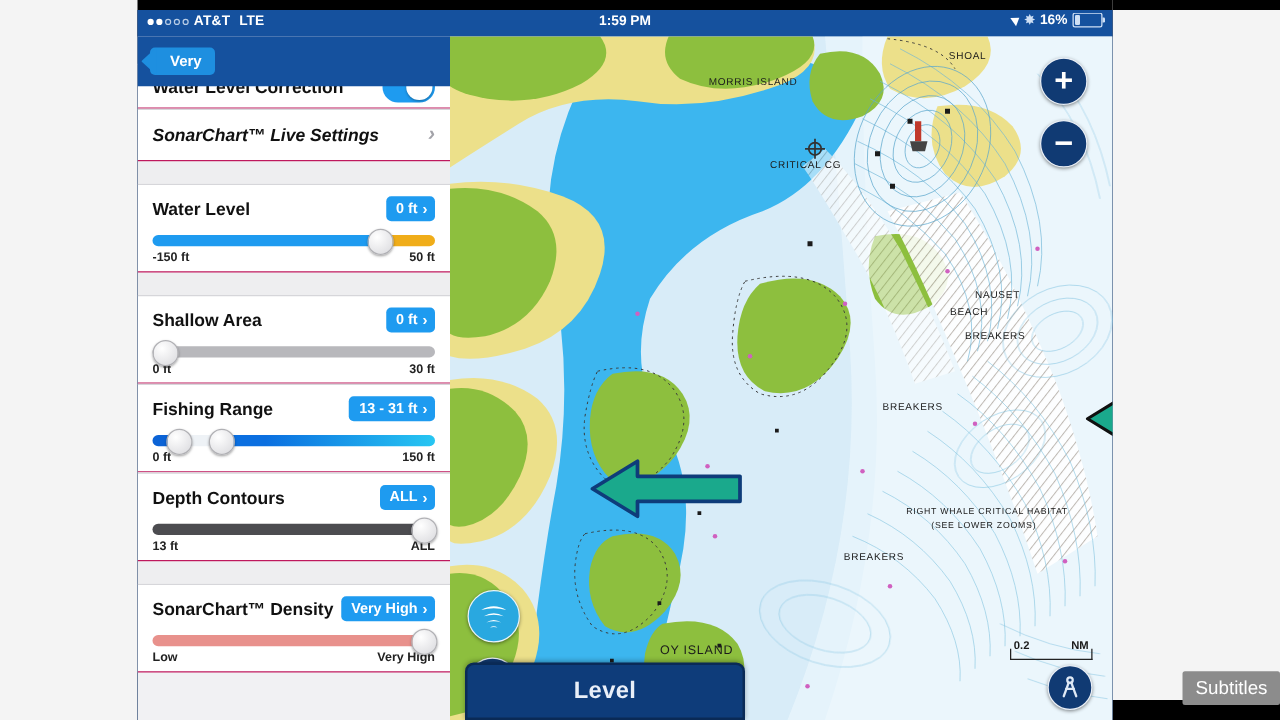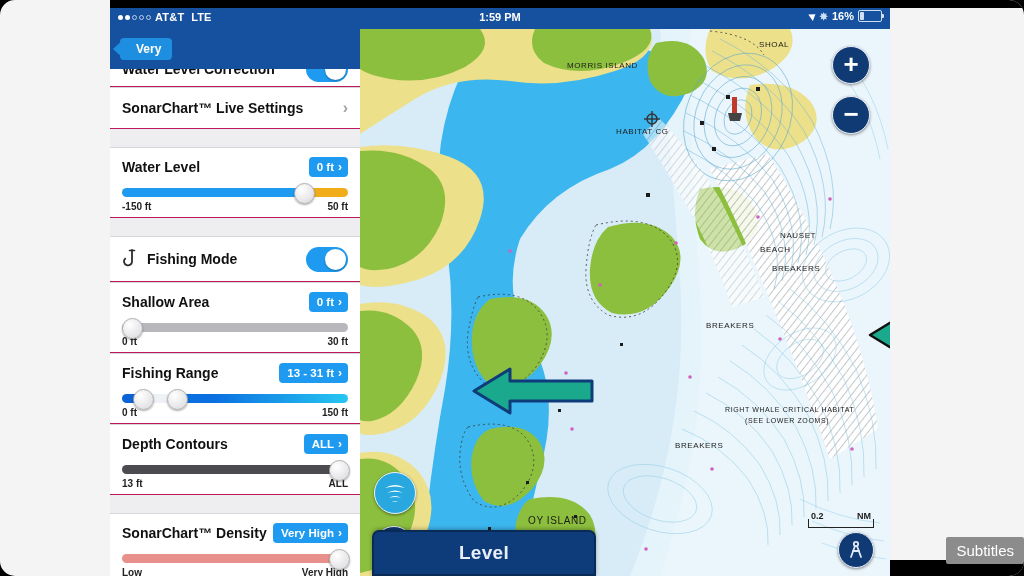--- a/index.html
+++ b/index.html
@@ -1,17 +1,17 @@
 <!DOCTYPE html>
 <html><head>
 <meta charset="utf-8">
 <style>
   html,body{margin:0;padding:0;background:#000;}
   body{width:1024px;height:576px;overflow:hidden;font-family:"Liberation Sans",sans-serif;}
-  #stage{position:relative;width:1024px;height:576px;background:#000;overflow:hidden;border-radius:15px;}
+  #stage{position:relative;width:1024px;height:576px;background:#000;overflow:hidden;}
 
   
   .rail{position:absolute;top:0;bottom:0;background:#f2f2f2;}
   .rail.left{left:0;width:110px;background:#f4f4f4;}
   .rail.right{right:0;width:134px;background:#f4f4f4;}
   .railblack{position:absolute;background:#000;}
 
   
   #device{position:absolute;left:110px;top:8px;width:780px;height:568px;overflow:hidden;background:#0d3f86;}
 
@@ -278,21 +278,21 @@
 
         <g stroke="#333" stroke-width="1.4" fill="none">
           <circle cx="292" cy="90" r="5"></circle>
           <line x1="292" y1="82" x2="292" y2="98"></line>
           <line x1="284" y1="90" x2="300" y2="90"></line>
         </g>
       </svg>
 
       <div class="maplabel" style="left:207px;top:32px;">MORRIS ISLAND</div>
       <div class="maplabel" style="left:399px;top:11px;">SHOAL</div>
-      <div class="maplabel" style="left:256px;top:98px;">HABITAT CG</div>
+      <div class="maplabel" style="left:256px;top:98px;">CRITICAL CG</div>
       <div class="maplabel" style="left:376px;top:202px;padding-left:44px;">NAUSET</div>
       <div class="maplabel" style="left:400px;top:216px;">BEACH</div>
       <div class="maplabel" style="left:412px;top:235px;">BREAKERS</div>
 
       <div class="maplabel" style="left:346px;top:292px;">BREAKERS</div>
       <div class="maplabel sm" style="left:365px;top:377px;">RIGHT WHALE CRITICAL HABITAT</div>
       <div class="maplabel sm" style="left:385px;top:388px;">(SEE LOWER ZOOMS)</div>
       <div class="maplabel" style="left:315px;top:412px;">BREAKERS</div>
       <div class="maplabel" style="left:168px;top:486px;font-size:10px;">OY ISLAND</div>
 
@@ -355,21 +355,21 @@
         <div class="cell" style="margin-top:22px;">
           <div class="row" style="height:34px;">
             <span class="rowlabel">Water Level Correction</span>
             <span class="toggle">
                 <span class="knob"></span>
               </span>
           </div>
         </div>
 
         <div class="cell">
-          <div class="row" style="height:40px;">
+          <div class="row" style="height:40px;font-style:italic;">
             <span class="rowlabel">SonarChart™ Live Settings</span>
             <span class="chev">›</span>
           </div>
         </div>
 
         <div class="gap"></div>
 
         <div class="cell">
           <div class="row">
             <span class="rowlabel">Water Level</span>
@@ -384,34 +384,20 @@
             </div>
             <div class="ticks">
               <span>-150 ft</span>
               <span>50 ft</span>
             </div>
           </div>
         </div>
 
         <div class="gap"></div>
 
-        <div class="cell">
-          <div class="row" style="height:44px;">
-            <span class="rowlabel">
-              <svg class="hook" viewBox="0 0 16 20">
-                <path d="M10 1 L10 12 A4 4 0 1 1 3.2 9.6" fill="none" stroke="#2b2b2b" stroke-width="1.8" stroke-linecap="round"></path>
-                <path d="M7.5 1.5 L12.5 1.5" stroke="#2b2b2b" stroke-width="1.6" stroke-linecap="round"></path>
-              </svg>
-              <span>Fishing Mode</span>
-            </span>
-            <span class="toggle">
-                <span class="knob"></span>
-              </span>
-          </div>
-        </div>
 
         <div class="cell">
           <div class="row">
             <span class="rowlabel">Shallow Area</span>
             <span class="badge">
               <span>0 ft</span>
               <span class="bchev">›</span>
             </span>
           </div>
           <div class="sliderwrap">

